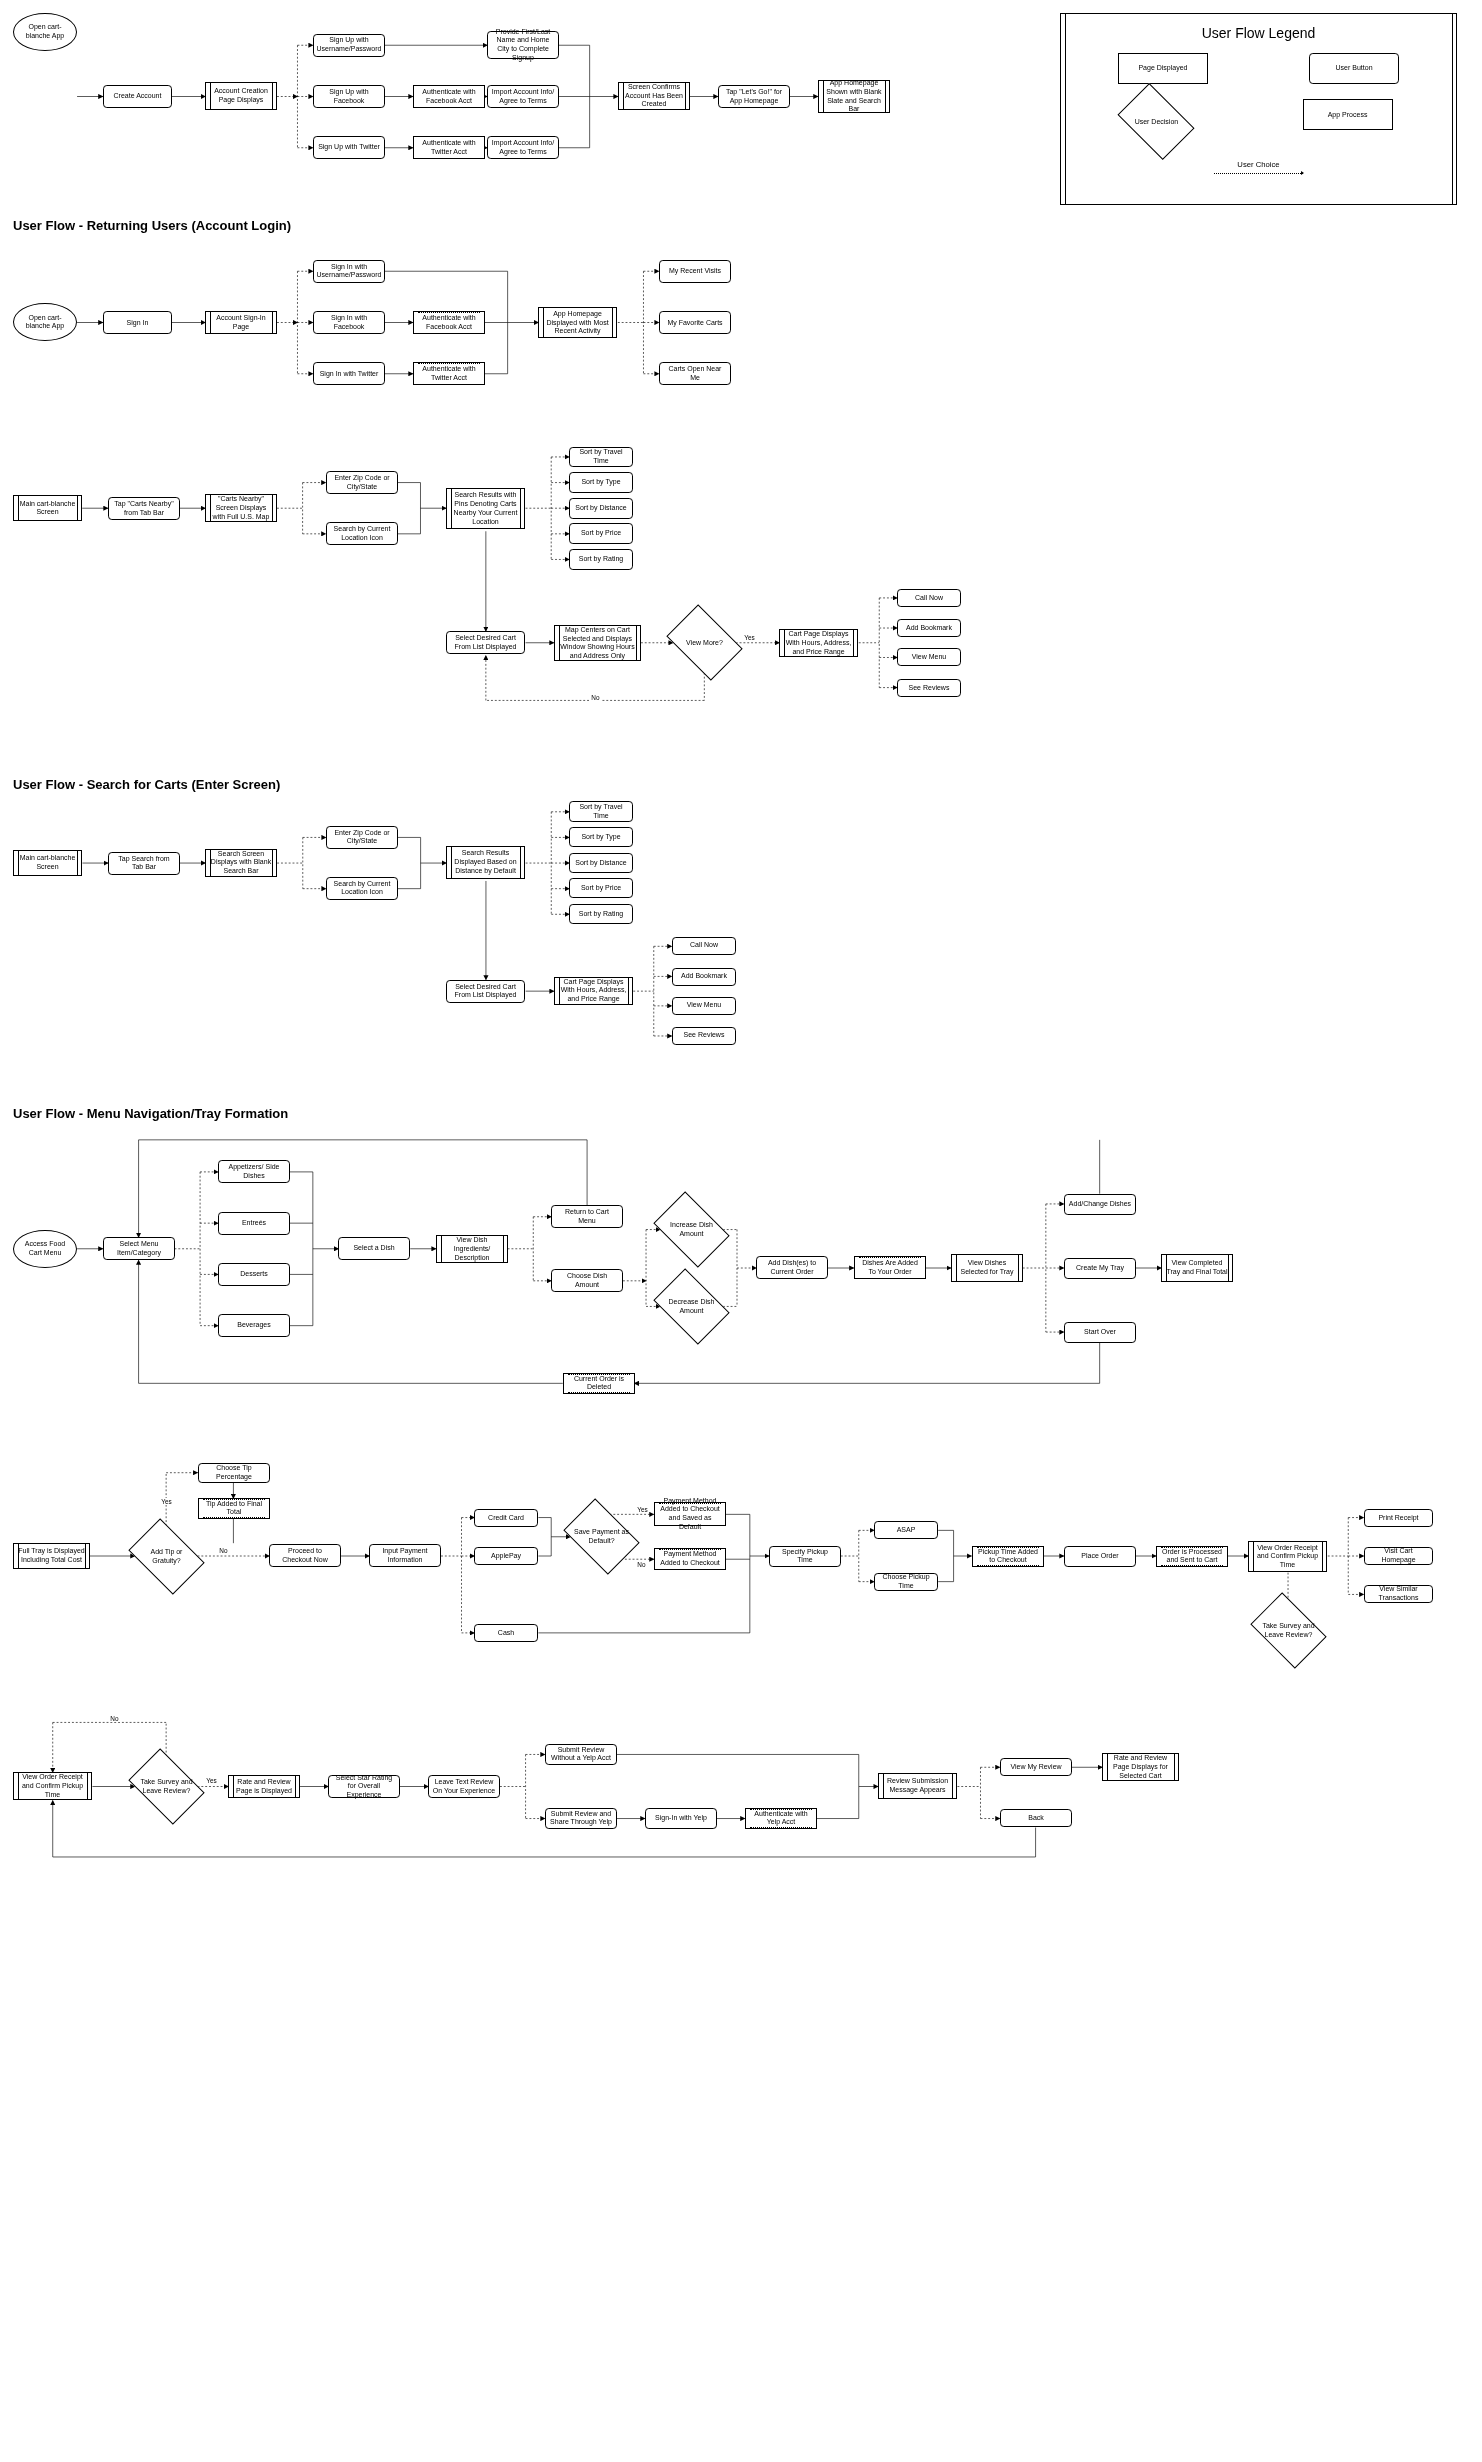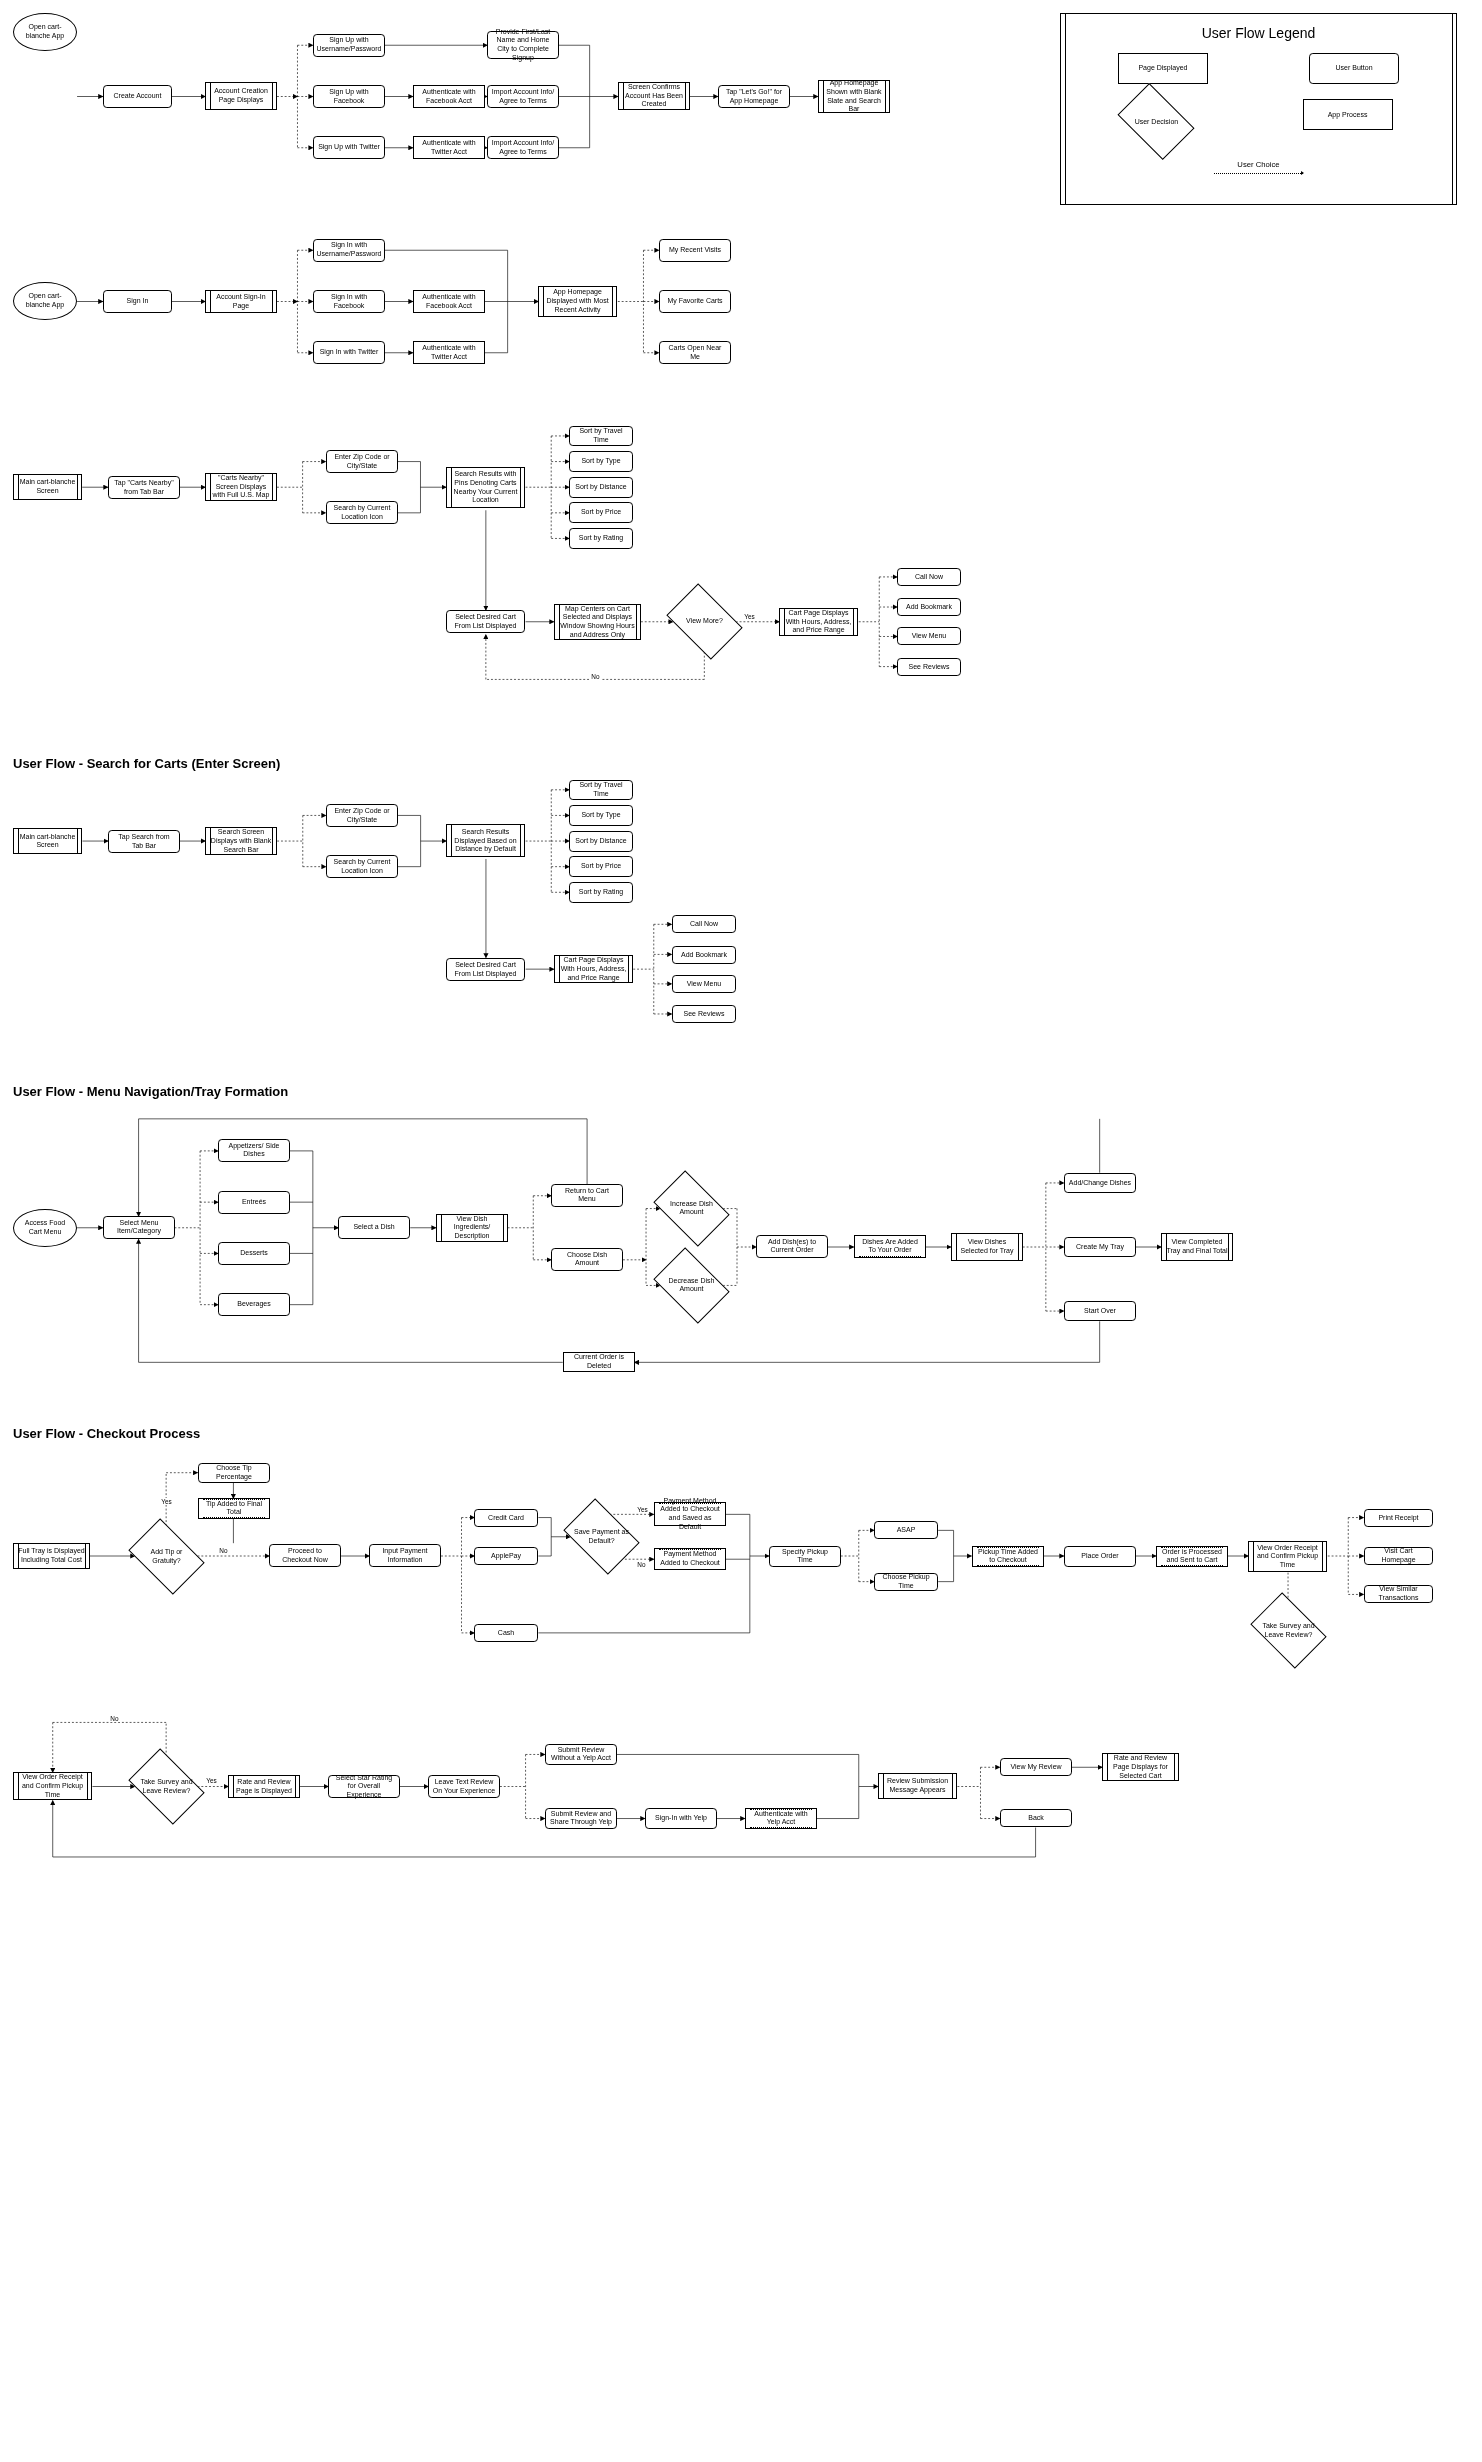--- a/index.html
+++ b/index.html
@@ -194,20 +194,21 @@
     <div class="node button" style="left:474px;top:72px;width:72px;height:23px">Import Account Info/ Agree to Terms</div>
     <div class="node button" style="left:474px;top:123px;width:72px;height:23px">Import Account Info/ Agree to Terms</div>
 
     <div class="node page" style="left:605px;top:69px;width:72px;height:28px">Screen Confirms Account Has Been Created</div>
     <div class="node button" style="left:705px;top:72px;width:72px;height:23px">Tap "Let's Go!" for App Homepage</div>
     <div class="node page" style="left:805px;top:67px;width:72px;height:33px">App Homepage Shown with Blank Slate and Search Bar</div>
   </div>
 </div>
 
 <div class="section">
+  <div class="section-title">User Flow - Returning Users (Account Login)</div>
   <div class="canvas" style="height:167px">
     <svg class="edges" width="1457" height="167" viewBox="0 0 2274 260">
       <line class="arrow" x1="100" y1="130" x2="140" y2="130"></line>
       <line class="arrow" x1="248" y1="130" x2="300" y2="130"></line>
       <line class="arrow dotted" x1="412" y1="130" x2="444" y2="130"></line>
       <line class="dotted" x1="444" y1="50" x2="444" y2="210"></line>
       <line class="arrow dotted" x1="444" y1="50" x2="468" y2="50"></line>
       <line class="arrow dotted" x1="444" y1="130" x2="468" y2="130"></line>
       <line class="arrow dotted" x1="444" y1="210" x2="468" y2="210"></line>
       <line class="arrow" x1="580" y1="130" x2="624" y2="130"></line>
@@ -458,21 +459,20 @@
     <div class="node button" style="left:1051px;top:131px;width:72px;height:20.5px">Create My Tray</div>
     <div class="node button" style="left:1051px;top:195px;width:72px;height:20.5px">Start Over</div>
 
     <div class="node page" style="left:1148px;top:127px;width:72px;height:28px">View Completed Tray and Final Total</div>
 
     <div class="node process" style="left:550px;top:246px;width:72px;height:20.5px">Current Order is Deleted</div>
   </div>
 </div>
 
 <div class="section">
-  <div class="section-title">User Flow - Checkout Process</div>
   <div class="canvas" style="height:218px">
     <svg class="edges" width="1457" height="218" viewBox="0 0 2274 340">
       <line class="arrow" x1="120" y1="170" x2="190" y2="170"></line>
 
       <line class="dotted" x1="239" y1="135" x2="239" y2="40"></line>
       <line class="arrow dotted" x1="239" y1="40" x2="288" y2="40"></line>
       <line class="arrow" x1="344" y1="56" x2="344" y2="80"></line>
       <line x1="344" y1="112" x2="344" y2="150"></line>
 
       <line class="arrow dotted" x1="288" y1="170" x2="400" y2="170"></line>

